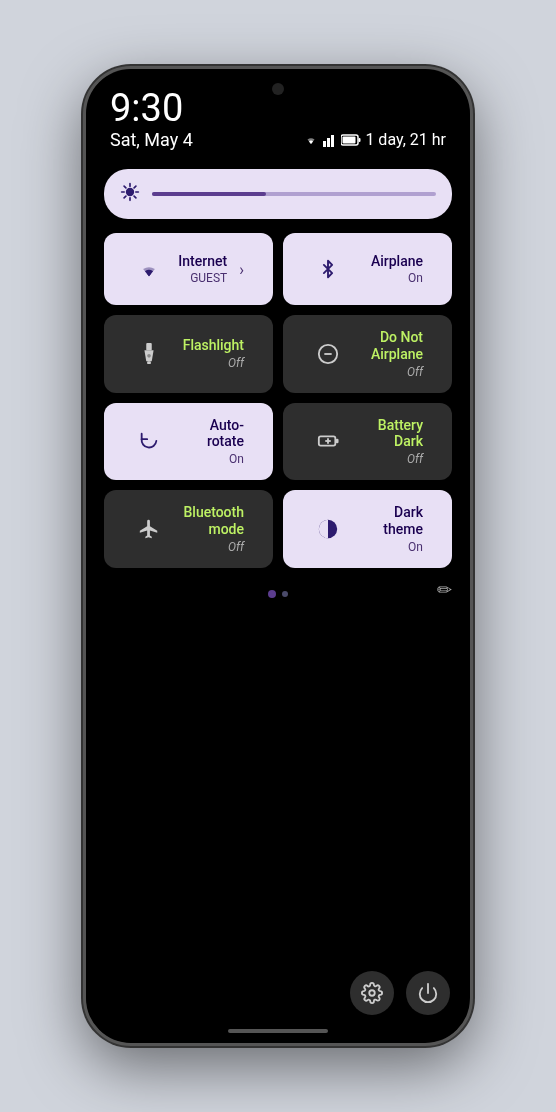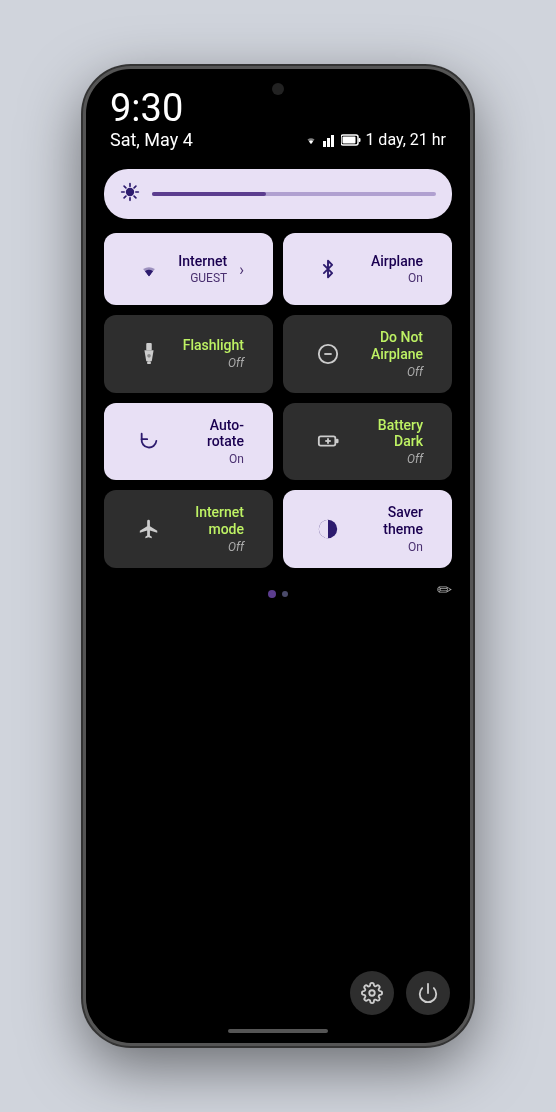--- a/index.html
+++ b/index.html
@@ -455,34 +455,34 @@
           </div>
         </div>
 
         <div class="tile tile-inactive">
           <div class="tile-icon">
             <svg width="22" height="22" viewBox="0 0 24 24" fill="#ccc">
               <path d="M21 16v-2l-8-5V3.5A1.5 1.5 0 0011.5 2 1.5 1.5 0 0010 3.5V9L2 14v2l8-2.5V19l-2 1.5V22l3.5-1 3.5 1v-1.5L13 19v-5.5z"></path>
             </svg>
           </div>
           <div class="tile-text">
-            <div class="tile-title">Internet mode</div>
+            <div class="tile-title">Bluetooth mode</div>
             <div class="tile-subtitle">Off</div>
           </div>
         </div>
 
         <div class="tile tile-active">
           <div class="tile-icon">
             <svg width="22" height="22" viewBox="0 0 24 24" fill="#2d1b6e">
               <circle cx="12" cy="12" r="10"></circle>
               <path d="M12 2A10 10 0 0012 22z" fill="#e8e0f5"></path>
             </svg>
           </div>
           <div class="tile-text">
-            <div class="tile-title">Saver theme</div>
+            <div class="tile-title">Dark theme</div>
             <div class="tile-subtitle">On</div>
           </div>
         </div>
 
       </div>
 
       <div style="position:relative; display:flex; align-items:center; justify-content:center; margin-top:4px;">
         <div class="dots-row">
           <div class="dot dot-active"></div>
           <div class="dot dot-inactive"></div>

